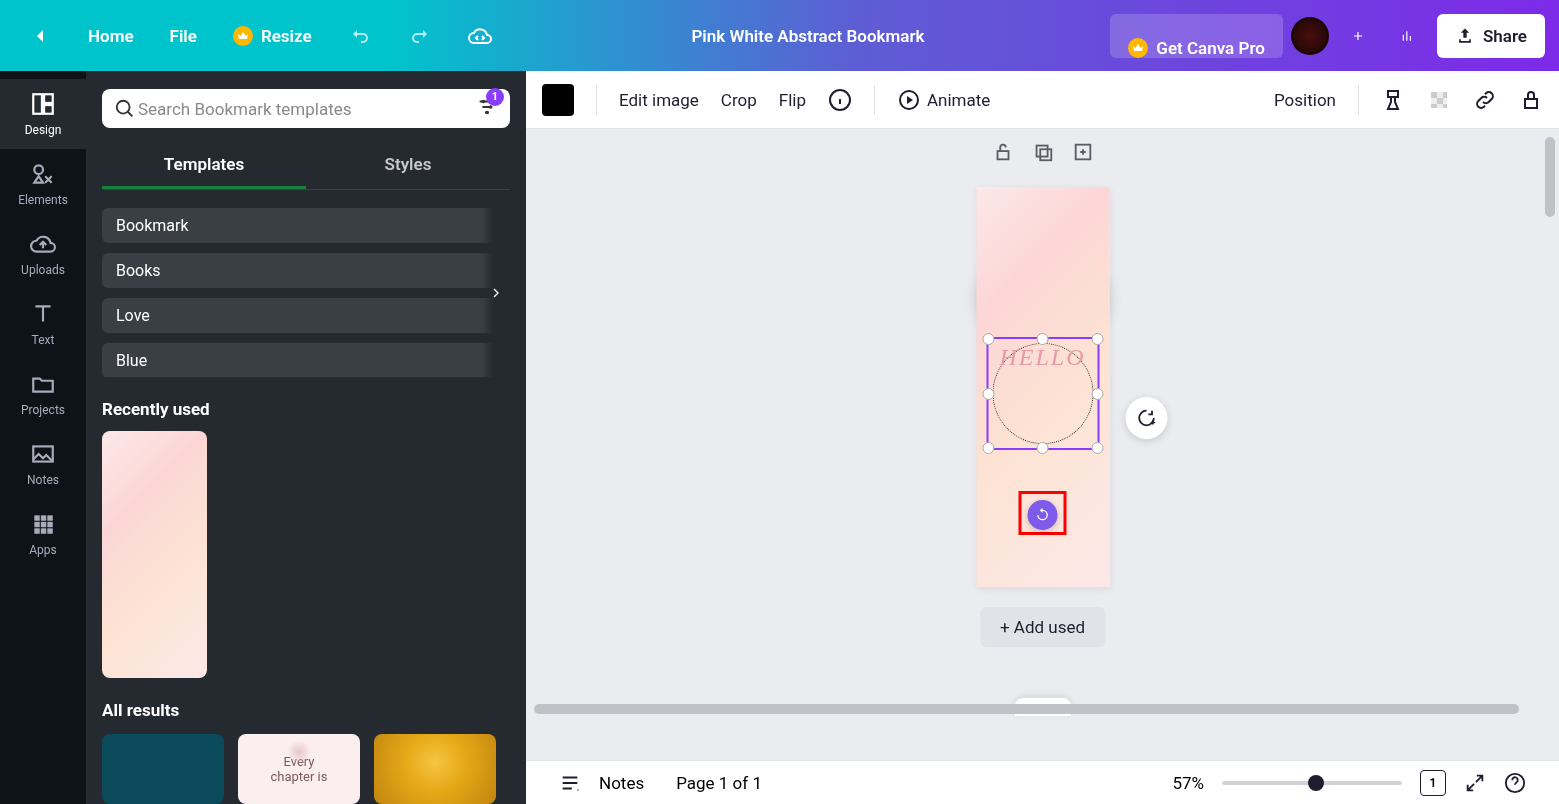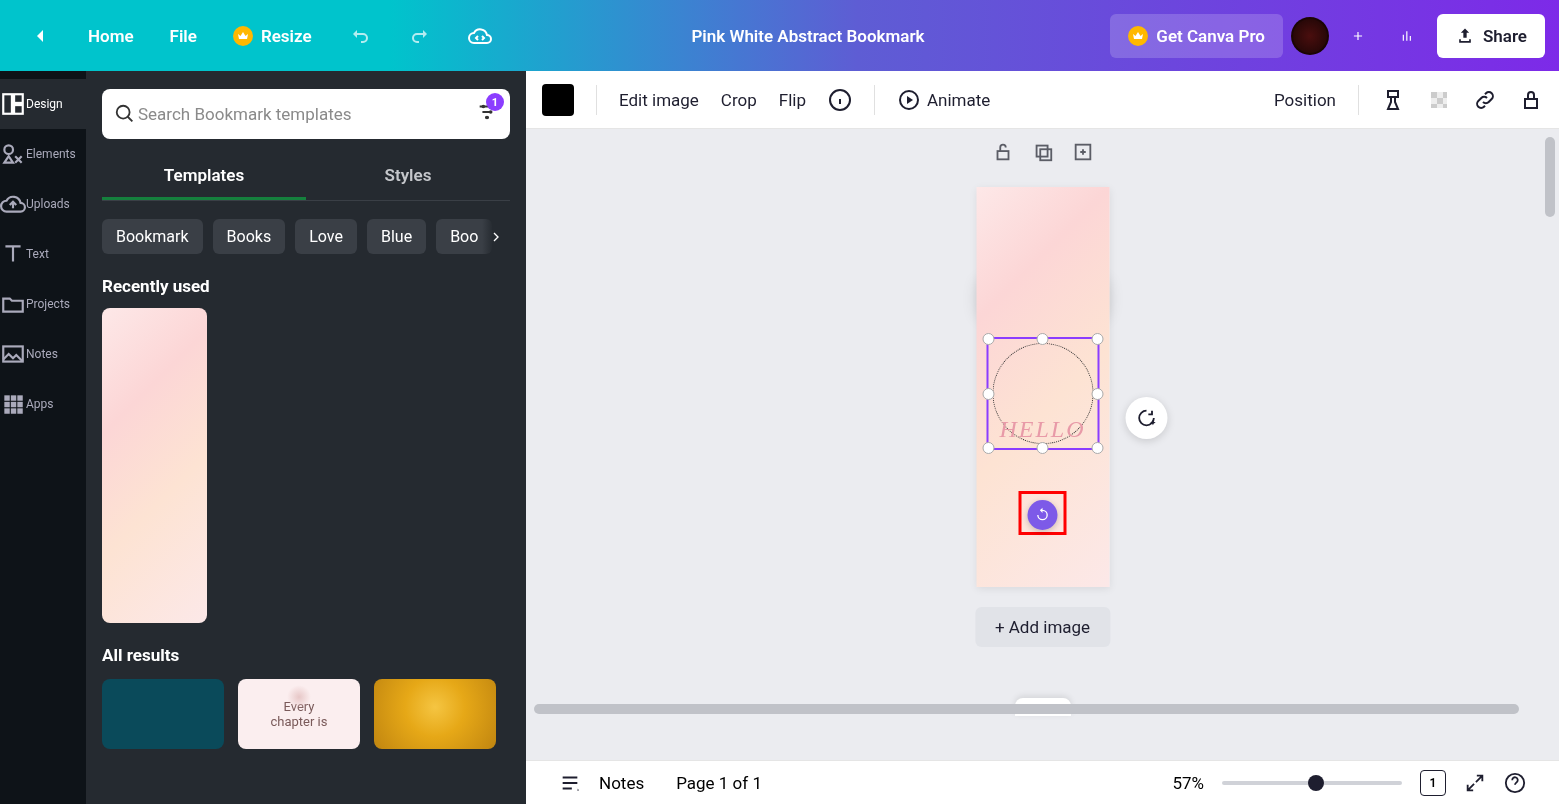--- a/index.html
+++ b/index.html
@@ -8,45 +8,45 @@
 
 .topbar { height: 71px; background: linear-gradient(90deg, #00c4cc 0%, #00c4cc 25%, #5e5dd4 55%, #7d2ae8 100%); display: flex; align-items: center; padding: 0 14px; gap: 8px; }
 .topbar .left { display: flex; align-items: center; gap: 8px; }
 .topbar .center { flex: 1; text-align: center; }
 .topbar .right { display: flex; align-items: center; gap: 8px; }
 .tb-btn { display: flex; align-items: center; gap: 8px; height: 42px; padding: 0 14px; color: #fff; font-weight: 600; font-size: 17px; border-radius: 6px; cursor: pointer; }
 .tb-icon { width: 24px; height: 24px; fill: #fff; }
 .crown { width: 20px; height: 20px; background: #ffb800; border-radius: 50%; display:inline-flex; align-items:center; justify-content:center; }
 .crown svg { width:12px; height:12px; fill:#fff; }
 .doc-title { color:#fff; font-weight:600; font-size:17px; }
-.get-pro { background: rgba(255,255,255,0.18); border-radius: 6px; padding: 0 18px; height: 44px; display:flex; align-items:center; gap:8px; color:#fff; font-weight:600; font-size:17px; }
+.get-pro { background: rgba(255,255,255,0.18); border-radius: 6px; padding: 0 18px; height: 44px; display:flex; align-items:flex-end; gap:8px; color:#fff; font-weight:600; font-size:17px; }
 .avatar { width: 38px; height: 38px; border-radius: 50%; background: radial-gradient(#4a0e0e,#1a0505); border: 2px solid rgba(0,0,0,0.3); }
 .plus-btn { width: 42px; height: 42px; display:flex; align-items:center; justify-content:center; }
 .share-btn { background:#fff; color:#1e1e2f; height:44px; padding:0 18px; border-radius:6px; display:flex; align-items:center; gap:8px; font-weight:600; font-size:17px; }
 .share-btn svg { fill:#1e1e2f; }
 
 
 .main { display:flex; height: calc(100% - 71px); }
 .rail { width: 86px; background:#0e1318; display:flex; flex-direction:column; align-items:center; padding-top:8px; }
-.rail-item { width:100%; padding:12px 0; display:flex; flex-direction:row; align-items:center; gap:0; color:#aab; font-size:12px; cursor:pointer; }
+.rail-item { width:100%; padding:12px 0; display:flex; flex-direction:column; align-items:center; gap:6px; color:#aab; font-size:12px; cursor:pointer; }
 .rail-item.active { background:#252a30; color:#fff; border-radius:0; }
 .rail-ic { width:26px; height:26px; fill:currentColor; }
 
 
 .panel { width: 440px; background:#252a30; color:#fff; display:flex; flex-direction:column; padding:18px 16px 0; position:relative; overflow:hidden; }
 .search-box { background:#fff; border-radius:8px; height:50px; display:flex; align-items:center; padding:0 12px; gap:2px; position:relative; }
 .search-box input { flex:1; border:none; outline:none; font-size:17px; color:#333; background:transparent; }
 .search-box input::placeholder { color:#8a8a8a; }
 .search-ic { width:22px; height:22px; fill:#333; }
 .filter-ic { width:22px; height:22px; fill:#333; position:relative; }
 .filter-badge { position:absolute; top:-8px; right:-6px; width:18px; height:18px; background:#8b3dff; color:#fff; border-radius:50%; font-size:11px; display:flex; align-items:center; justify-content:center; font-weight:700; }
 .tabs { display:flex; margin-top:14px; border-bottom:1px solid #3a3f46; }
 .tab { flex:1; text-align:center; padding:12px 0; font-weight:600; font-size:17px; color:#c5c7cb; cursor:pointer; }
 .tab.active { color:#fff; border-bottom:3px solid #15803d; }
-.chips { display:flex; gap:10px; margin-top:18px; overflow:hidden; position:relative; }
+.chips { display:flex; gap:10px; margin-top:18px; overflow:hidden; position:relative;flex-direction:column; }
 .chip { background:#3a3f46; padding:8px 14px; border-radius:6px; font-size:16px; white-space:nowrap; cursor:pointer; }
 .chip-arrow { position:absolute; right:0; top:0; bottom:0; width:28px; display:flex; align-items:center; justify-content:center; background:linear-gradient(90deg, transparent, #252a30 40%); }
 .section-h { margin-top:22px; font-weight:700; font-size:17px; }
 .recent-thumb { margin-top:12px; width:105px; height:315px; border-radius:8px; background: linear-gradient(135deg,#fde8e8 0%, #fcd6d6 30%, #fde3d3 60%, #fce8e8 100%); cursor:pointer; }
 .results-row { display:flex; gap:14px; margin-top:14px; }
 .res-thumb { width:122px; height:70px; border-radius:8px; cursor:pointer; }
 .res1 { background:#0a4a5a; }
 .res2 { background:#fbeeef; display:flex; flex-direction:column; align-items:center; justify-content:center; color:#7a5a5a; font-family:Georgia,serif; font-size:13px; position:relative; }
 .res2::before { content:""; position:absolute; top:6px; width:24px; height:24px; background:radial-gradient(#e7c7c7,transparent 70%); }
 .res3 { background: radial-gradient(circle at 50% 40%, #f5c542 0%, #e6a817 40%, #c08510 100%); }
@@ -63,21 +63,21 @@
 .stage { flex:1; background:#ebecf0; position:relative; overflow:hidden; }
 .page-ctrls { position:absolute; left:50%; transform:translateX(-50%); top:12px; display:flex; gap:18px; }
 .pc-ic { width:22px; height:22px; fill:#5b5d66; cursor:pointer; }
 
 .bookmark { position:absolute; left:50%; top:58px; transform:translateX(-50%); width:133px; height:400px; background:linear-gradient(135deg,#fde8e8 0%,#fcd6d6 25%,#fde3d3 55%,#fce8e8 100%); box-shadow:0 2px 8px rgba(0,0,0,0.08); }
 .sel-box { position:absolute; left:10px; top:150px; width:113px; height:113px; border:2px solid #8b3dff; }
 .sel-handle { position:absolute; width:12px; height:12px; background:#fff; border:1px solid #aaa; border-radius:50%; }
 .sh-tl{left:-6px;top:-6px;} .sh-tr{right:-6px;top:-6px;} .sh-bl{left:-6px;bottom:-6px;} .sh-br{right:-6px;bottom:-6px;}
 .sh-tm{left:50%;top:-6px;transform:translateX(-50%);} .sh-bm{left:50%;bottom:-6px;transform:translateX(-50%);}
 .sh-lm{left:-6px;top:50%;transform:translateY(-50%);} .sh-rm{right:-6px;top:50%;transform:translateY(-50%);}
-.wreath { position:absolute; inset:4px; border-radius:50%; border:1px dotted #333; display:flex; align-items:flex-end; justify-content:center; }
+.wreath { position:absolute; inset:4px; border-radius:50%; border:1px dotted #333; display:flex; align-items:flex-start; justify-content:center; }
 .wreath .inner { font-family:'Brush Script MT',cursive; font-style:italic; font-size:24px; color:#e89aa8; letter-spacing:2px; }
 .rotate-handle { position:absolute; left:50%; transform:translateX(-50%); top:313px; width:30px; height:30px; background:#7d5ae8; border-radius:50%; display:flex; align-items:center; justify-content:center; box-shadow:0 2px 6px rgba(0,0,0,0.2); }
 .rotate-box-red { position:absolute; left:50%; transform:translateX(-50%); top:304px; width:48px; height:44px; border:3px solid #ff0000; }
 .rotate-handle svg { width:16px; height:16px; fill:#fff; }
 .ai-fab { position:absolute; top:210px; right:-58px; width:42px; height:42px; background:#fff; border-radius:50%; box-shadow:0 2px 8px rgba(0,0,0,0.15); display:flex; align-items:center; justify-content:center; cursor:pointer; }
 
 .float-bar { position:absolute; left:50%; transform:translateX(-50%); top:146px; background:#fff; border-radius:8px; box-shadow:0 4px 16px rgba(0,0,0,0.12); display:flex; align-items:center; padding:8px 12px; gap:18px; }
 .fb-ic { width:24px; height:24px; fill:#1e1e2f; cursor:pointer; }
 
 .add-page { position:absolute; left:50%; transform:translateX(-50%); top:478px; background:#e1e3e8; padding:10px 20px; border-radius:6px; font-size:17px; color:#1e1e2f; cursor:pointer; }
@@ -372,21 +372,21 @@
           </div>
         <div class="ai-fab">
             <svg width="22" height="22" viewBox="0 0 24 24">
               <path d="M12 4a8 8 0 108 8" fill="none" stroke="#1e1e2f" stroke-width="2"></path>
               <path d="M18 4v4h-4" fill="none" stroke="#1e1e2f" stroke-width="2"></path>
               <path d="M19 14l1 2 2 1-2 1-1 2-1-2-2-1 2-1z" fill="#1e1e2f"></path>
             </svg>
           </div>
       </div>
 
-      <div class="add-page">+ Add image</div>
+      <div class="add-page">+ Add used</div>
 
       <div class="expand-tab">
           <svg width="14" height="10" viewBox="0 0 24 24">
             <path d="M6 15l6-6 6 6" stroke="#1e1e2f" stroke-width="2" fill="none"></path>
           </svg>
         </div>
 
       <div class="vscroll">
           <div class="vscroll-thumb"></div>
         </div>

